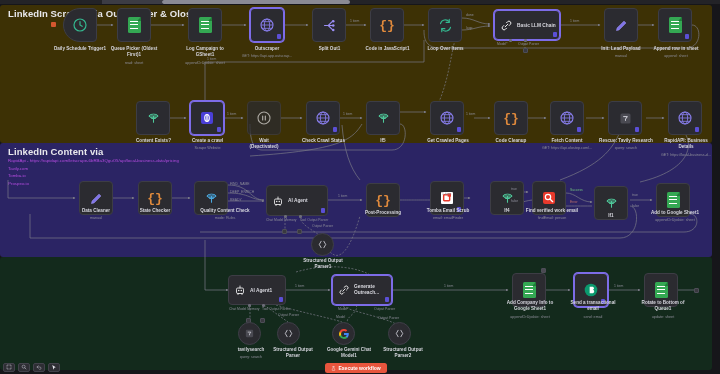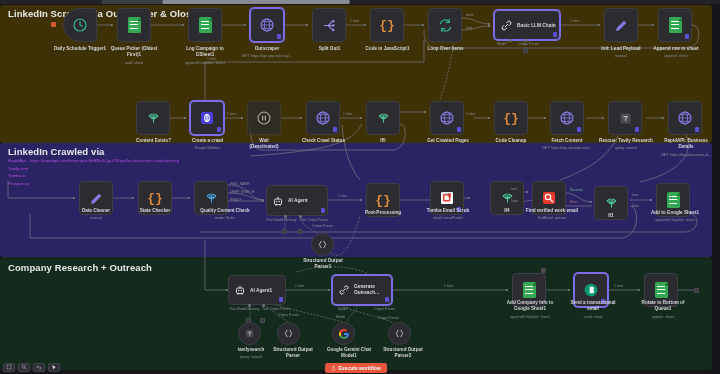--- a/index.html
+++ b/index.html
@@ -158,28 +158,27 @@
 </style>
 </head>
 <body>
 
 <div id="canvas">
 
   <div class="sticky" style="left:0px;top:5px;width:712px;height:138px;background:#3d3105;"></div>
   <div class="sticky-title" style="left:8px;top:8px;">LinkedIn Scraper via Outscraper &amp; Olostep</div>
 
   <div class="sticky" style="left:0px;top:143px;width:712px;height:114px;background:#2b2464;"></div>
-  <div class="sticky-title" style="left:8px;top:146px;">LinkedIn Crawled via</div>
+  <div class="sticky-title" style="left:8px;top:146px;">LinkedIn Content via</div>
   <div class="sticky-body" style="left:8px;top:157px;">RapidApi - https://rapidapi.com/letscrape-6bRBa3QguO5/api/local-business-data/pricing
 Tavily.com
 Tomba.io
 Prospeo.io</div>
 
   <div class="sticky" style="left:0px;top:257px;width:712px;height:113px;background:#132a1c;"></div>
-  <div class="sticky-title" style="left:8px;top:262px;">Company Research + Outreach</div>
 
   <svg id="edges">
     <defs>
       <marker id="ah" markerWidth="4" markerHeight="4" refX="3" refY="2" orient="auto">
         <path d="M0,0 L3.5,2 L0,4 z" fill="#7a7a86"></path>
       </marker>
     </defs>
     <g stroke="#7a7a86" stroke-width="0.7" fill="none" marker-end="url(#ah)">
 
       <path d="M97,25 L113,25"></path>

